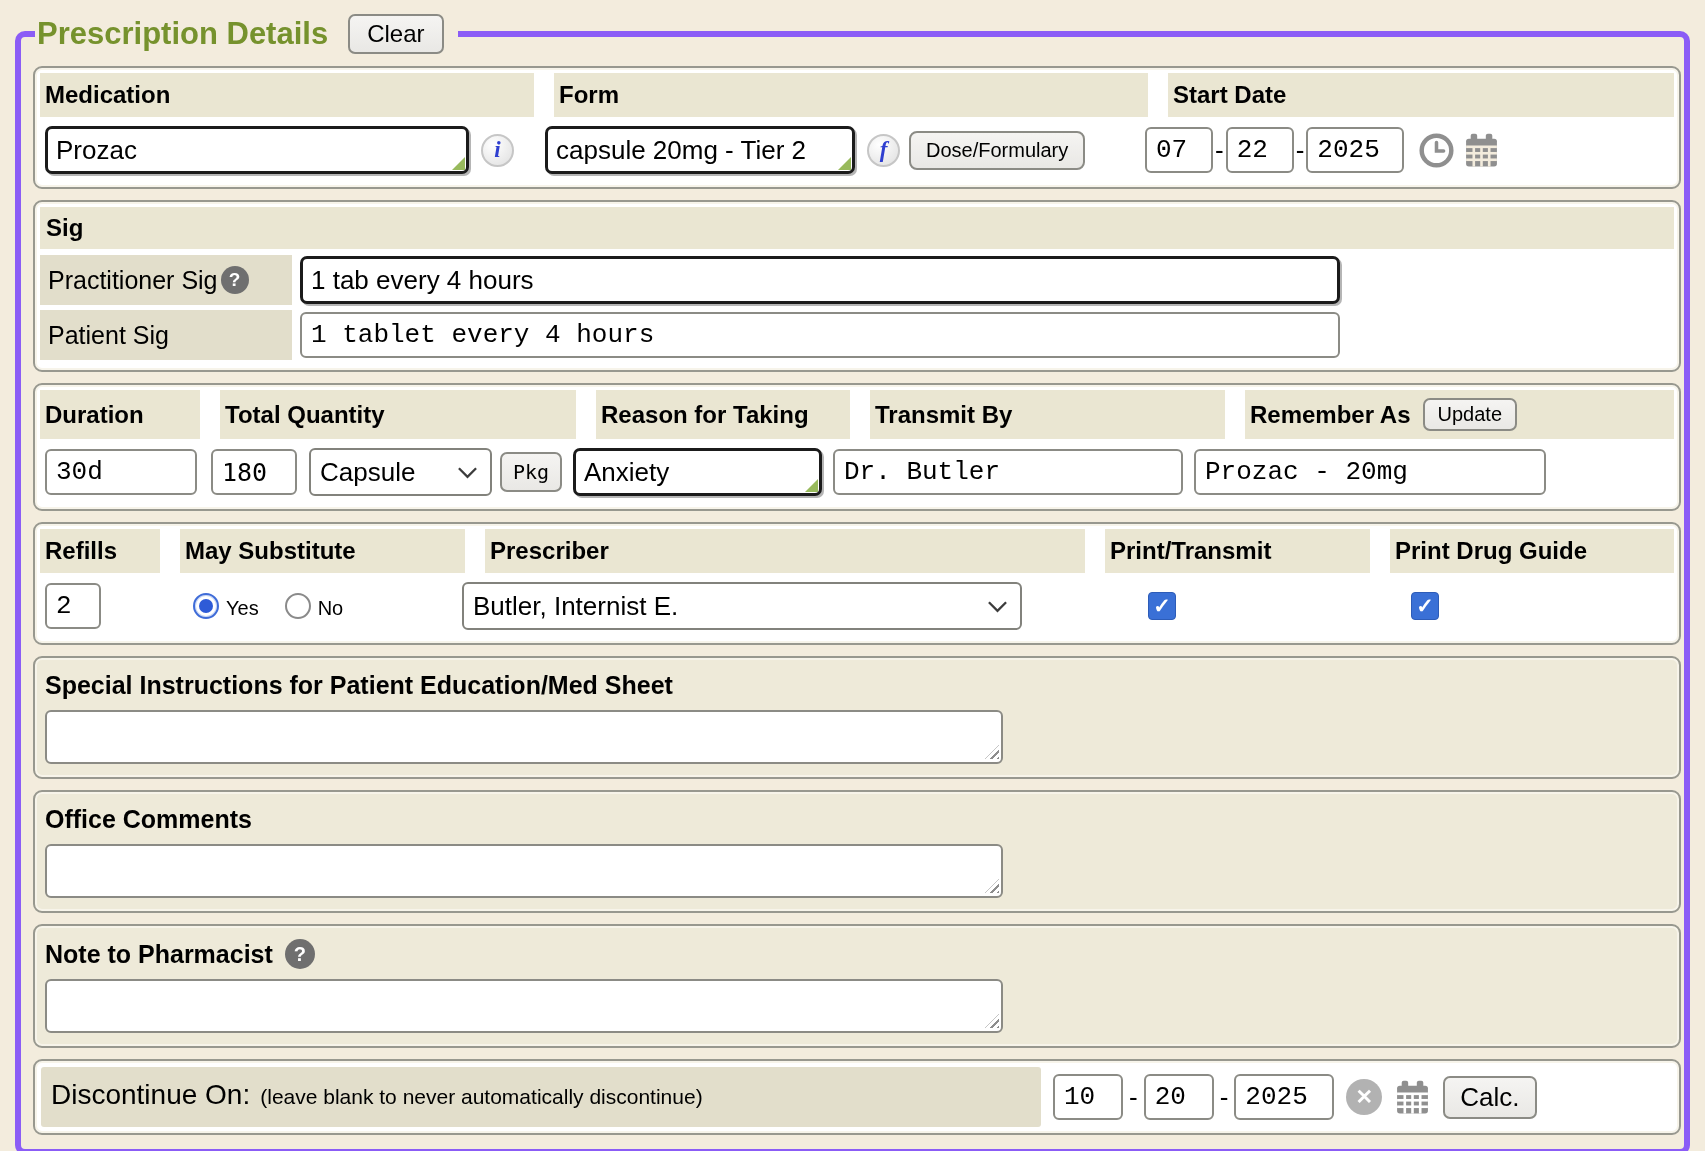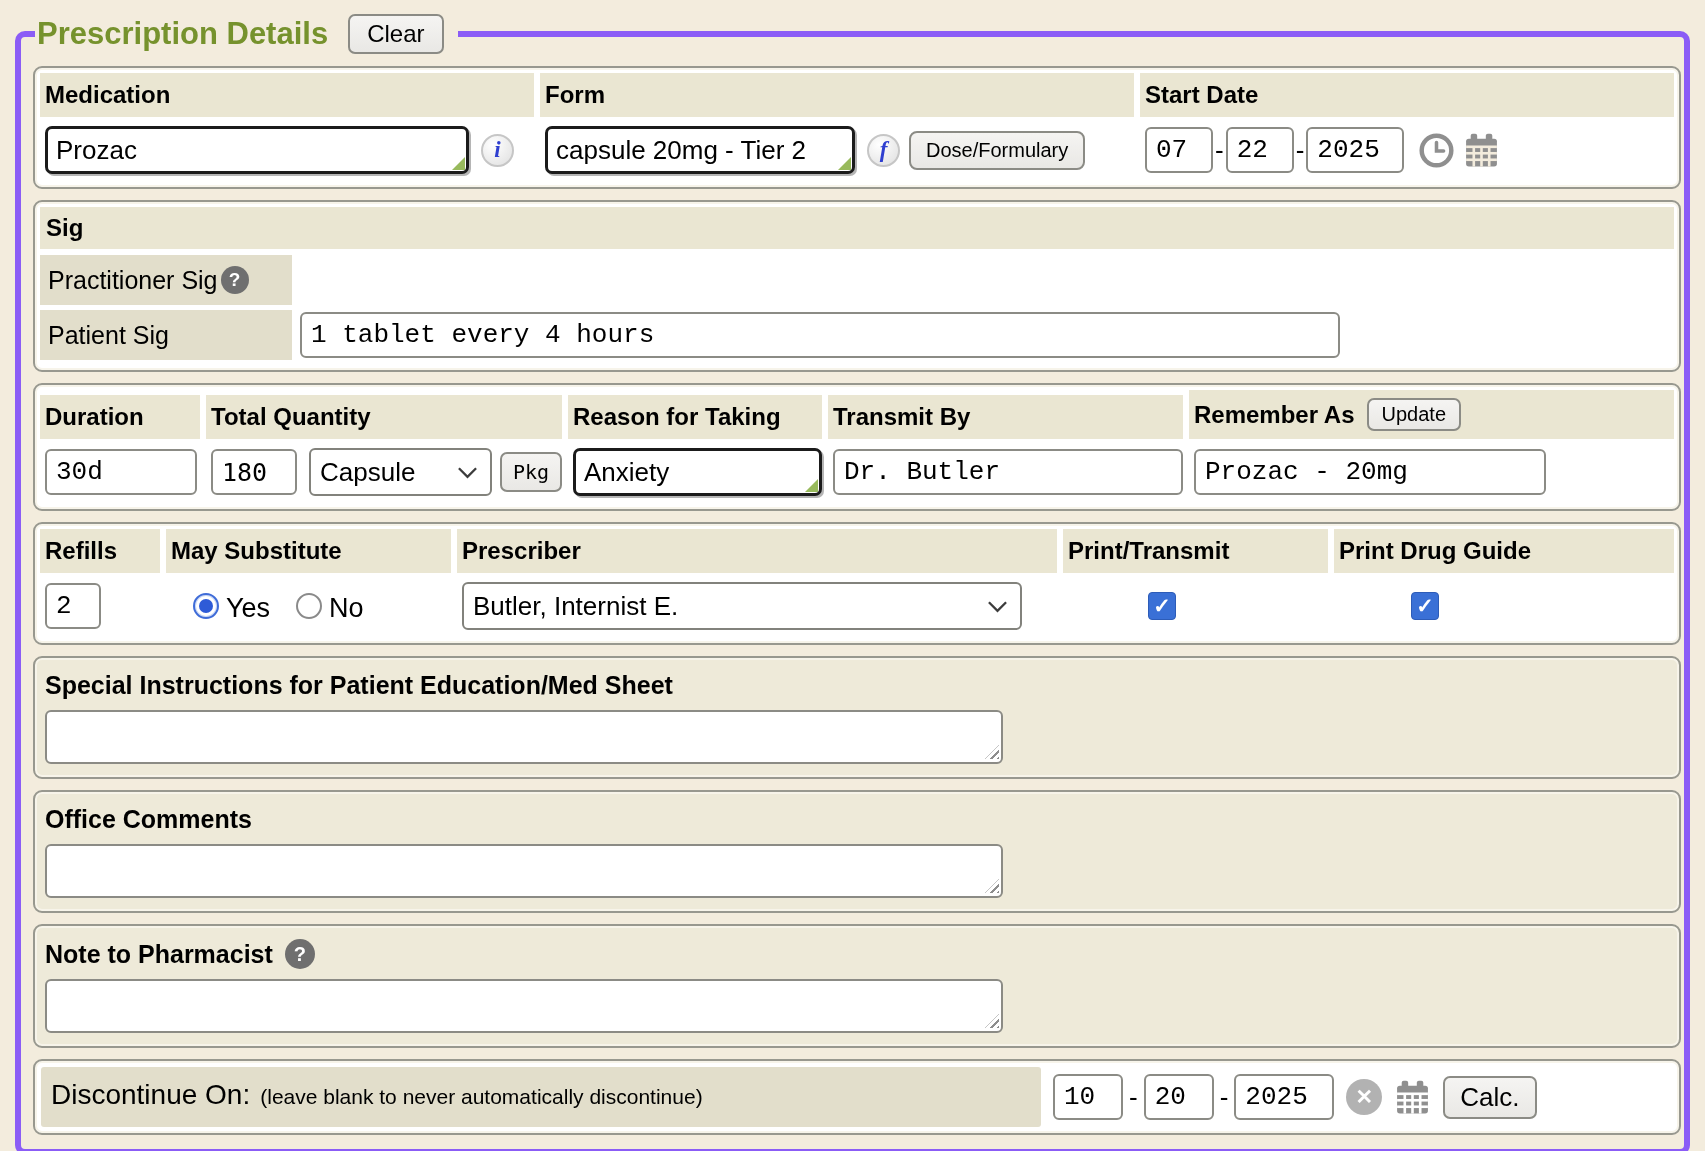--- a/index.html
+++ b/index.html
@@ -15,21 +15,21 @@
   legend.main-legend {
     display:flex; align-items:center; gap:20px; padding:0 14px 0 2px; margin-left:2px;
   }
   .title { color:#76922d; font-size:31px; font-weight:bold; }
 
   .panel {
     border:2px solid #98988f; border-radius:9px; background:#fff;
     margin-bottom:11px; padding:5px; box-shadow: inset 0 0 0 2px #f7f4ea;
   }
   .panel.beige { background:#eeead9; }
-  .hdr-row { display:flex; gap:6px;align-items:flex-end; }
+  .hdr-row { display:flex; gap:20px; }
   .hdr {
     background:#eae6d2; font-weight:bold; font-size:24px;
     padding:8px 8px 8px 5px; display:flex; align-items:center; gap:12px;
   }
   .body-row { display:flex; align-items:center; padding:9px 0 8px 0; gap:6px; }
   .cell { display:flex; align-items:center; padding-left:5px; }
 
   
   .c-med{width:494px} .c-form{width:594px} .c-sd{flex:1}
   .c-dur{width:160px} .c-tq{width:356px} .c-reason{width:254px} .c-mgd{width:355px} .c-rem{flex:1}
@@ -97,21 +97,21 @@
     width:28px; height:28px; background:#3a70d6; border:1px solid #2d5cb8; border-radius:4px;
     display:inline-flex; align-items:center; justify-content:center;
     color:#fff; font-size:21px; font-weight:bold;
   }
   .radio {
     width:26px; height:26px; border-radius:50%; border:2px solid #8a8a8a; background:#fff;
     display:inline-flex; align-items:center; justify-content:center; flex:none;
   }
   .radio.on { border:2px solid #3f6cd8; box-shadow:inset 0 0 0 1px #c9d8f6; }
   .radio.on .dot { width:14px; height:14px; border-radius:50%; background:#2e5bd7; }
-  .radio-label { font-size:27px; margin:4px 26px 0 7px; }
+  .radio-label { font-size:20px; margin:4px 26px 0 7px; }
 
   
   .sig-hdr { background:#eae6d2; font-weight:bold; font-size:24px; padding:7px 6px; margin-bottom:6px; }
   .sig-row { display:flex; align-items:center; margin:5px 0; }
   .sig-label {
     width:252px; flex:none; background:#e2decb; font-size:25px; height:50px;
     display:flex; align-items:center; padding-left:8px; gap:3px; margin-right:8px;
   }
 
   
@@ -208,20 +208,23 @@
       </div>
     </div>
 
     <div class="panel">
       <div class="sig-hdr">Sig</div>
       <div class="sig-row">
         <div class="sig-label">
           <span>Practitioner Sig</span>
           <span class="help">?</span>
         </div>
+        <span class="inwrap thick w1040">
+          <input value="1 tab every 4 hours" style="">
+        </span>
       </div>
       <div class="sig-row">
         <div class="sig-label">
           <span>Patient Sig</span>
         </div>
         <input class="inp w1040" value="1 tablet every 4 hours" style="">
       </div>
     </div>
 
     <div class="panel">

